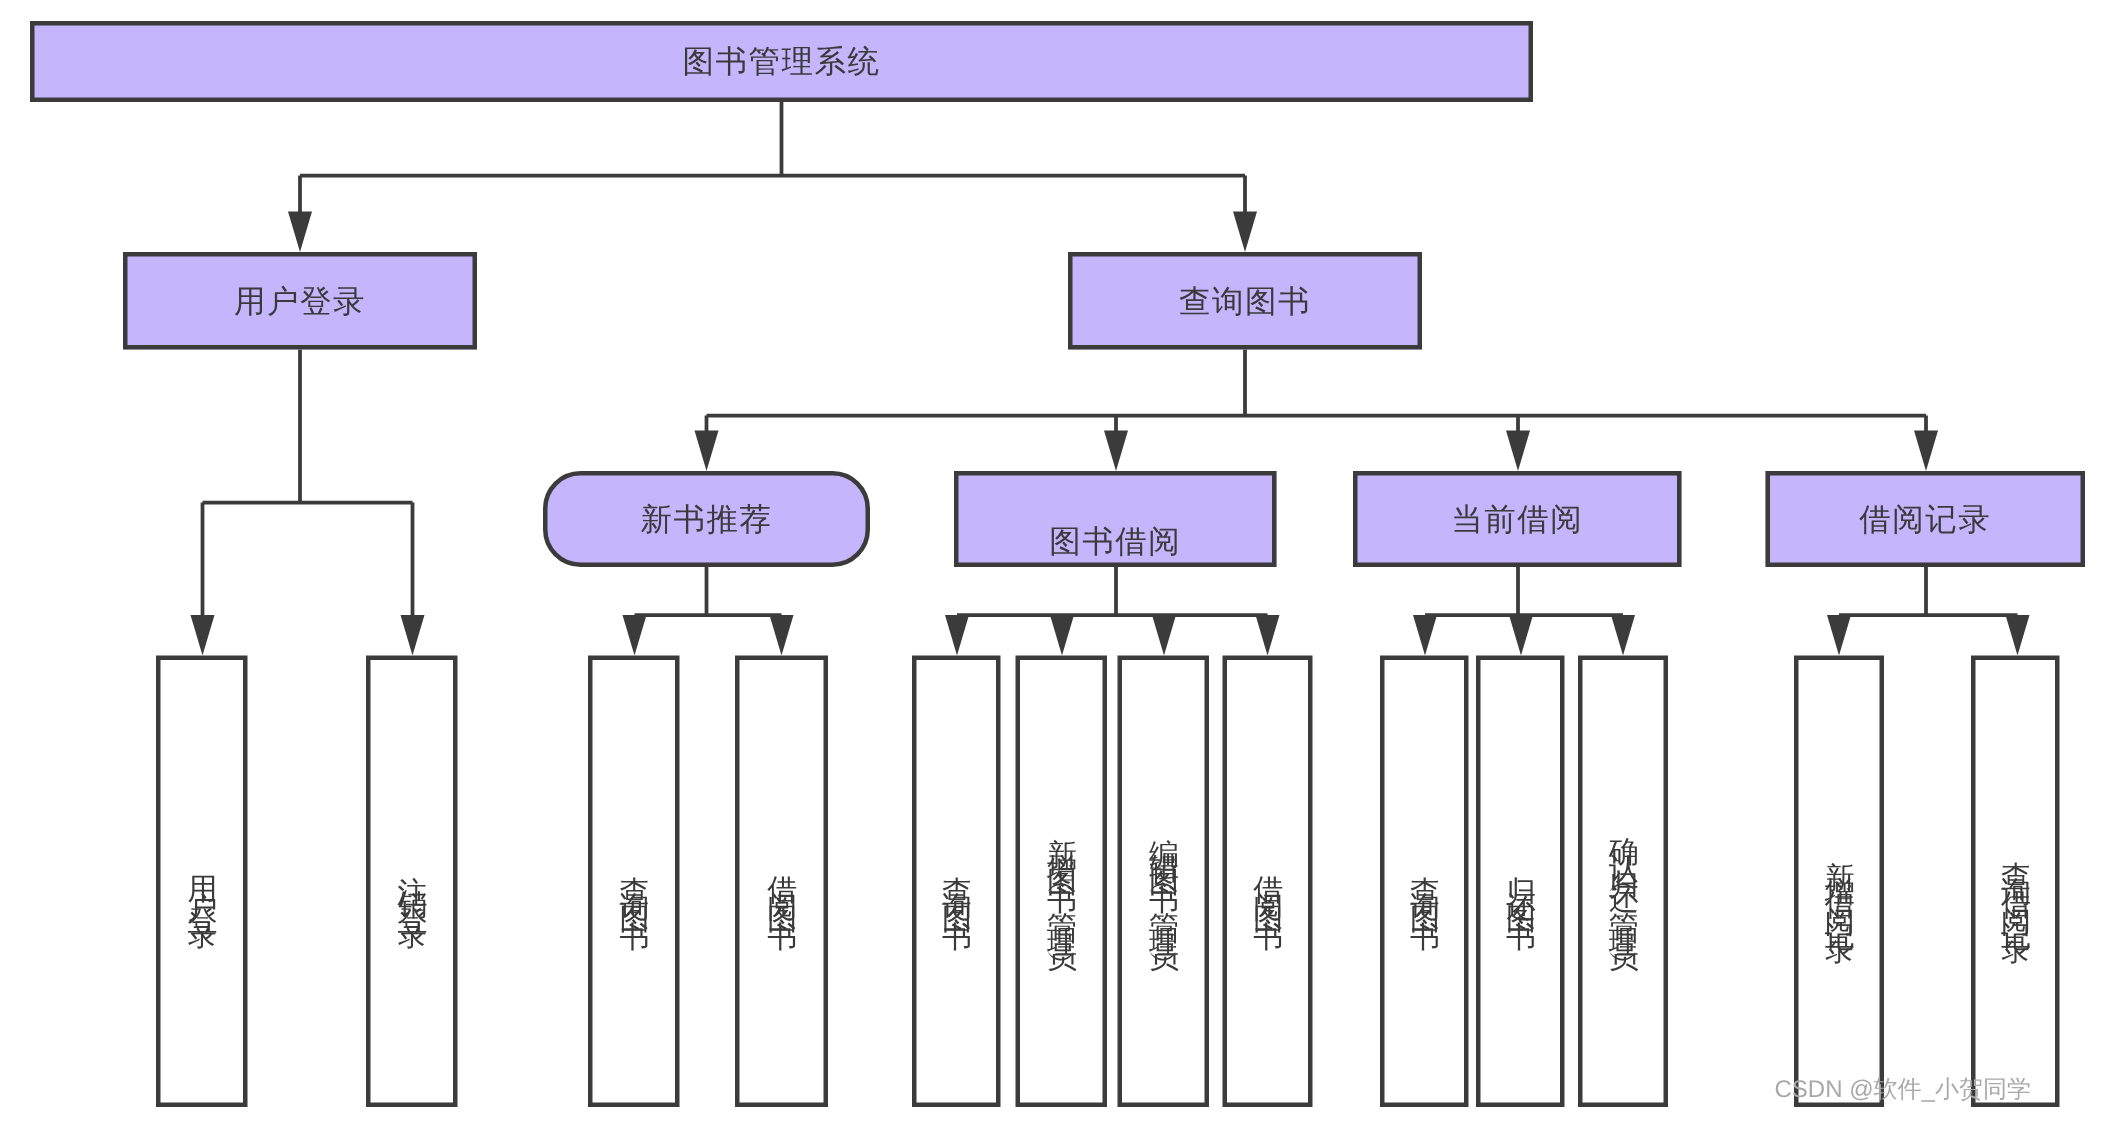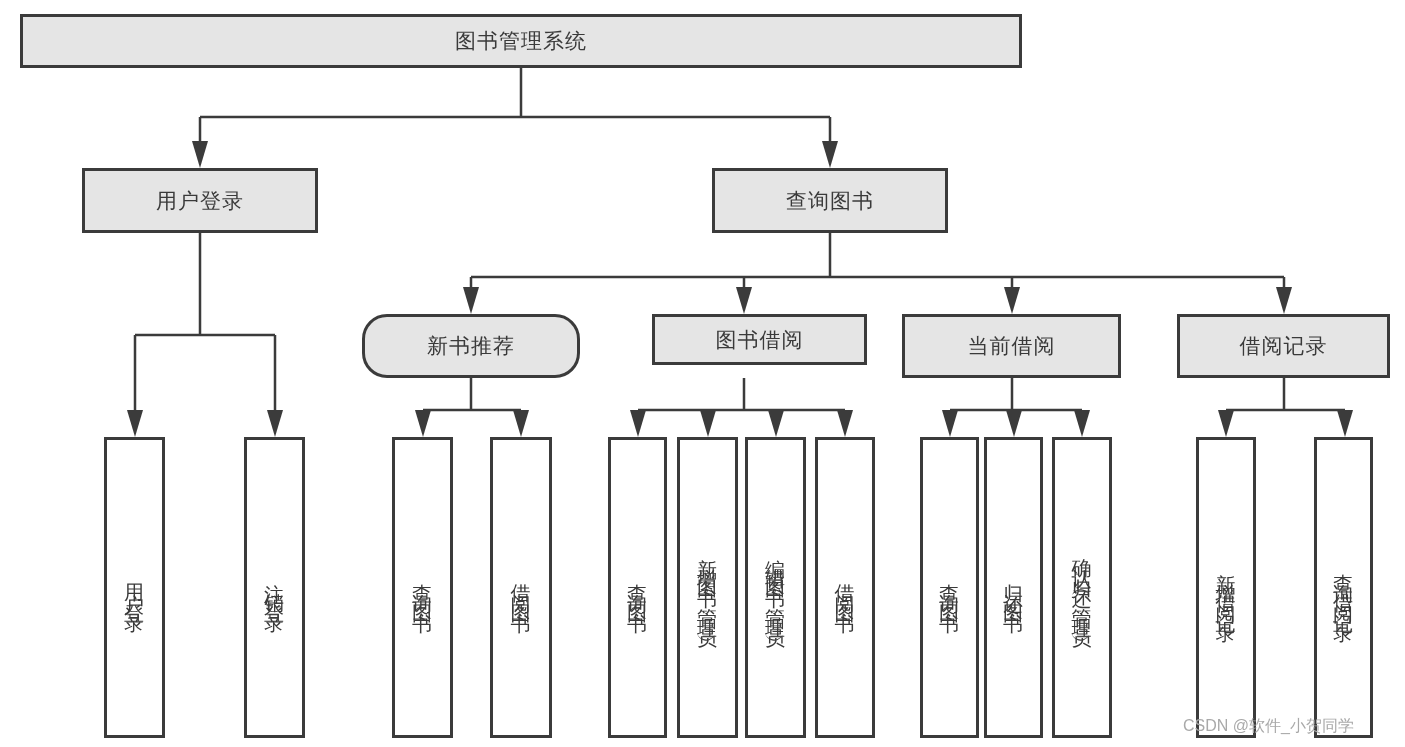--- a/index.html
+++ b/index.html
@@ -18,21 +18,21 @@
   #connectors {
     position: absolute;
     left: 0;
     top: 0;
     z-index: 1;
   }
   .node {
     position: absolute;
     box-sizing: border-box;
     border: 3px solid #3b3b3b;
-    background: #e5e5e5;
+    background: #c4b5fd;
     display: flex;
     align-items: center;
     justify-content: center;
     z-index: 2;
   }
   .hlabel {
     font-size: 21px;
     color: #3a3a3a;
     letter-spacing: 1px;
     white-space: nowrap;
@@ -120,21 +120,21 @@
   <div class="node" style="left:82px; top:168px; width:236px; height:65px;">
     <span class="hlabel">用户登录</span>
   </div>
   <div class="node" style="left:712px; top:168px; width:236px; height:65px;">
     <span class="hlabel">查询图书</span>
   </div>
 
   <div class="node" style="left:362px; top:314px; width:218px; height:64px;border-radius:25px;">
     <span class="hlabel">新书推荐</span>
   </div>
-  <div class="node" style="left:652px; top:314px; width:215px; height:51px;">
+  <div class="node" style="left:636px; top:314px; width:215px; height:64px;align-items:flex-end;">
     <span class="hlabel">图书借阅</span>
   </div>
   <div class="node" style="left:902px; top:314px; width:219px; height:64px;">
     <span class="hlabel">当前借阅</span>
   </div>
   <div class="node" style="left:1177px; top:314px; width:213px; height:64px;">
     <span class="hlabel">借阅记录</span>
   </div>
 
   <div class="vnode" style="left:104px; width:61px;">

